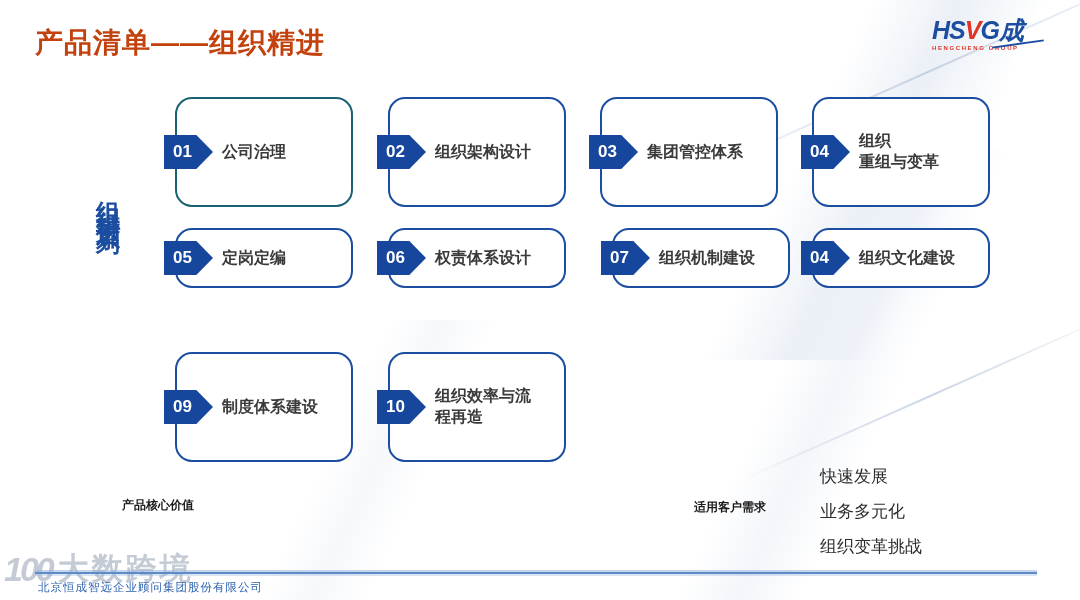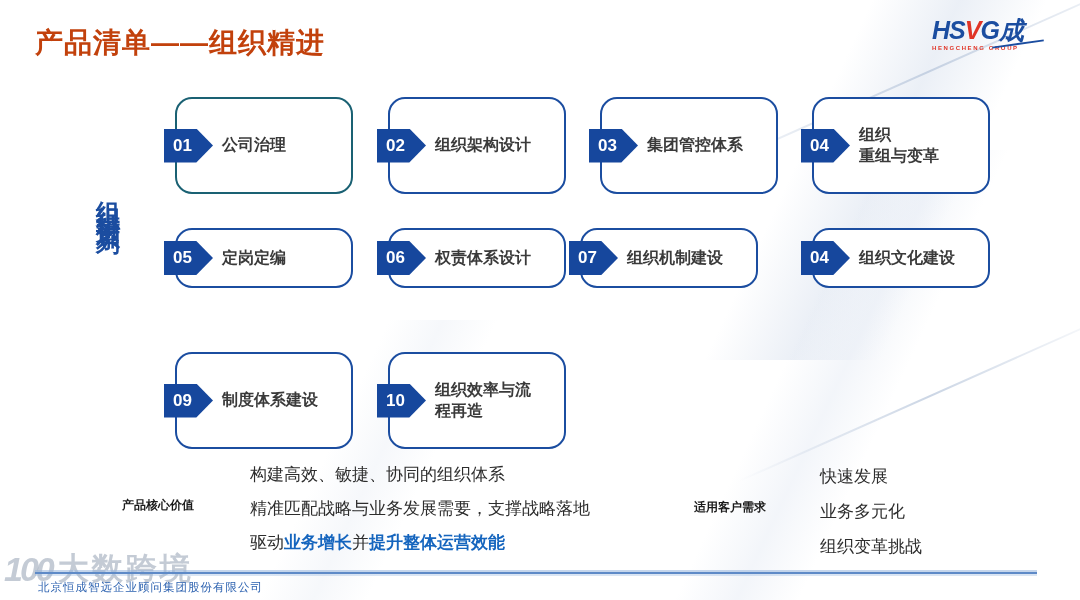--- a/index.html
+++ b/index.html
@@ -34,21 +34,21 @@
     background:#1B4DA0; transform:rotate(-8deg); }
 
   
   .series-label { position:absolute; left:92px; top:182px; font-size:24px; font-weight:bold;
     color:#1B4DA0; writing-mode:vertical-rl; text-orientation:upright; letter-spacing:6px; }
 
   
   .card { position:absolute; width:178px; border:2.5px solid #1B4DA0; border-radius:17px;
     background:#ffffff; display:flex; align-items:center; }
   .card.teal { border-color:#1A6173; }
-  .card.h85 { height:97px; } .card.h80 { height:60px; }
+  .card.h85 { height:110px; } .card.h80 { height:60px; }
   .badge { position:absolute; left:-13px; top:50%; transform:translateY(-50%);
     width:49px; height:34px; background:#16479D; color:#ffffff;
     clip-path:polygon(0 0, 66% 0, 100% 50%, 66% 100%, 0 100%);
     display:flex; align-items:center; padding-left:9px; font-size:17px; font-weight:bold; }
   .card-label { margin-left:45px; margin-right:6px; font-size:16px; font-weight:600;
     color:#3a3a3a; line-height:1.3; white-space:pre-line; }
 
   
   .block-label { position:absolute; font-size:12px; font-weight:bold; color:#1a1a1a; white-space:nowrap; }
   .core-label { left:122px; top:497px; }
@@ -107,45 +107,40 @@
   </div>
 
   <div class="card h80" style="left:175px; top:228px;">
     <div class="badge">05</div>
     <div class="card-label">定岗定编</div>
   </div>
   <div class="card h80" style="left:388px; top:228px;">
     <div class="badge">06</div>
     <div class="card-label">权责体系设计</div>
   </div>
-  <div class="card h80" style="left:580px; top:228px;">
+  <div class="card h80" style="left:612px; top:228px;">
     <div class="badge">07</div>
     <div class="card-label">组织机制建设</div>
   </div>
   <div class="card h80" style="left:812px; top:228px;">
     <div class="badge">04</div>
     <div class="card-label">组织文化建设</div>
   </div>
 
   <div class="card h85" style="left:175px; top:352px;">
     <div class="badge">09</div>
     <div class="card-label">制度体系建设</div>
   </div>
   <div class="card h85" style="left:388px; top:352px;">
     <div class="badge">10</div>
     <div class="card-label">组织效率与流
 程再造</div>
   </div>
 
   <div class="block-label core-label">产品核心价值</div>
-  <div class="core-lines">
-    <div>构建高效、敏捷、协同的组织体系</div>
-    <div>精准匹配战略与业务发展需要，支撑战略落地</div>
-    <div><span>驱动</span><span class="hl">业务增长</span><span>并</span><span class="hl">提升整体运营效能</span></div>
-  </div>
 
   <div class="block-label needs-label">适用客户需求</div>
   <div class="needs-lines">
     <div>快速发展</div>
     <div>业务多元化</div>
     <div>组织变革挑战</div>
   </div>
 
   <div class="watermark">
     <span class="wm-logo">100</span>

